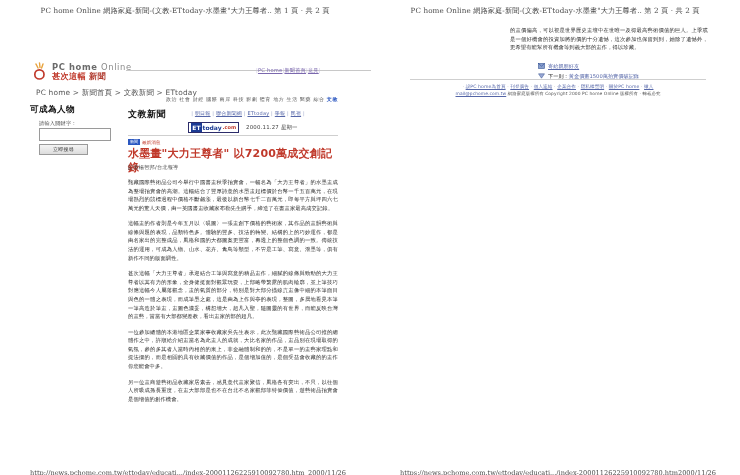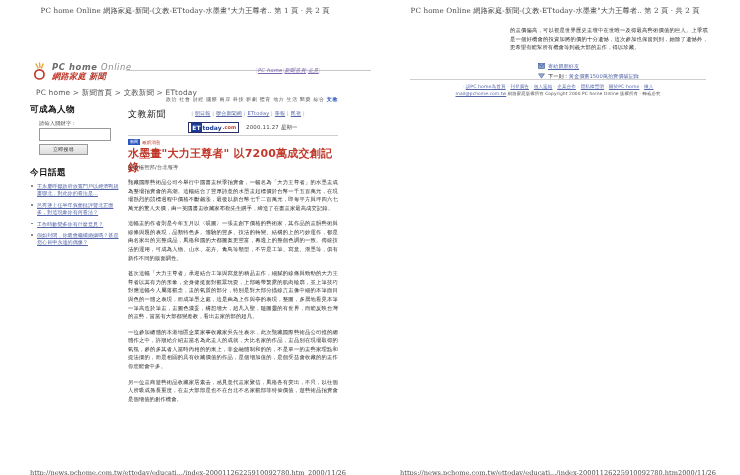--- a/index.html
+++ b/index.html
@@ -27,21 +27,21 @@
     font-family:"DejaVu Serif","Liberation Serif",serif;
     font-size:6.6px;color:#4a4a4a;
   }
   .print-foot .url{position:absolute;left:30px;top:0;white-space:nowrap;}
   .print-foot .date{position:absolute;right:24px;top:0;white-space:nowrap;}
 
   
   .page{position:absolute;left:0;top:0;width:370px;height:475px;}
 
   
-  .masthead{position:absolute;left:33px;top:62px;width:305px;height:26px;font-style:italic;}
+  .masthead{position:absolute;left:33px;top:62px;width:305px;height:26px;}
   .logo{position:absolute;left:0;top:0;display:flex;align-items:flex-start;}
   .logo-mark{position:relative;width:17px;height:19px;margin-right:2px;}
   .logo-mark svg{display:block;}
   .logo-txt{line-height:1;padding-top:1px;}
   .logo-l1{font-size:8.4px;color:#6b6b6b;letter-spacing:.6px;font-weight:bold;}
   .logo-l1 .on{color:#8a8a8a;font-weight:normal;}
   .logo-l2{font-size:8.2px;color:#c0392b;font-weight:bold;letter-spacing:.3px;margin-top:1px;}
   .logo-l2 .nw{color:#b03a2e;}
   .masthead-rule{position:absolute;left:93px;top:8px;width:245px;border-top:1px solid #c8c8c8;}
 
@@ -73,21 +73,21 @@
   .week-list li{font-size:5.4px;line-height:1.9;color:#5566a8;}
   .week-list li span{text-decoration:underline;}
 
   
   .mcol{position:absolute;left:128px;top:96px;width:210px;}
   .navbar{
     position:absolute;left:0;top:0;width:210px;text-align:right;
     font-size:5px;color:#5a5a5a;letter-spacing:.6px;white-space:nowrap;
   }
   .navbar .cur{color:#2b57c0;font-weight:bold;}
-  .sectitle{position:absolute;left:0;top:12px;font-size:9px;font-weight:normal;color:#111;letter-spacing:.5px;}
+  .sectitle{position:absolute;left:0;top:12px;font-size:9px;font-weight:bold;color:#111;letter-spacing:.5px;}
   .srclinks{
     position:absolute;left:30px;top:14px;width:180px;text-align:center;
     font-size:5px;color:#5566a8;white-space:nowrap;letter-spacing:.2px;
   }
   .srclinks span.l{text-decoration:underline;}
   .srclinks span.b{color:#9aa4c8;}
   .datebar{position:absolute;left:20px;top:26px;width:190px;display:flex;align-items:center;justify-content:center;}
   .et-logo{display:inline-flex;align-items:center;border:1px solid #2c2c6a;background:#fff;padding:0 2px;height:9px;}
   .et-e{background:#1b3a93;color:#fff;font-size:6px;font-weight:bold;line-height:9px;padding:0 1px;}
   .et-t{color:#1b3a93;font-size:6px;font-weight:bold;line-height:9px;padding:0 1px;}
@@ -143,21 +143,21 @@
             <path d="M10 2 L8.6 6" stroke="#e8a33d" stroke-width="1.4" stroke-linecap="round"></path>
             <circle cx="6.4" cy="12.4" r="4.6" fill="none" stroke="#c0392b" stroke-width="1.7"></circle>
           </svg>
         </div>
         <div class="logo-txt">
           <div class="logo-l1">
             <span>PC home</span>
             <span class="on">Online</span>
           </div>
           <div class="logo-l2">
-            <span>網路家庭</span>
+            <span>甚次這幅</span>
             <span class="nw">新聞</span>
           </div>
         </div>
       </div>
 
       <div class="toplinks">
         <span class="sep">|</span><a>PC home</a><span class="sep">|</span><a>新聞首頁</a><span class="sep">|</span><a>意見</a><span class="sep">|</span>
       </div>
     </div>
 
@@ -165,29 +165,20 @@
 
     <div class="lcol">
 
       <h3>可成為人物</h3>
       <div class="search-box">
         <div class="search-label">請輸入關鍵字：</div>
         <input class="search-input" value="" style="">
         <div class="search-btn">立即搜尋</div>
       </div>
 
-      <div class="sec2">
-        <h3>今日話題</h3>
-        <ul class="topic-list">
-          <li><span>王永慶呼籲政府放寬門戶以經濟戰規畫聯北，對此你的看法是...</span></li>
-          <li><span>呂秀蓮上任半年負面批評聲北正面多，對這現象你有何看法？</span></li>
-          <li><span>工作時數變多你有什麼意見？</span></li>
-          <li><span>假如封閉，你最會繼續婚姻嗎？甚是您心目中永遠的偶像？</span></li>
-        </ul>
-      </div>
 
     </div>
 
     <div class="mcol">
 
       <div class="navbar">
         <span>政治</span>
         <span>社會</span>
         <span>財經</span>
         <span>國際</span>

